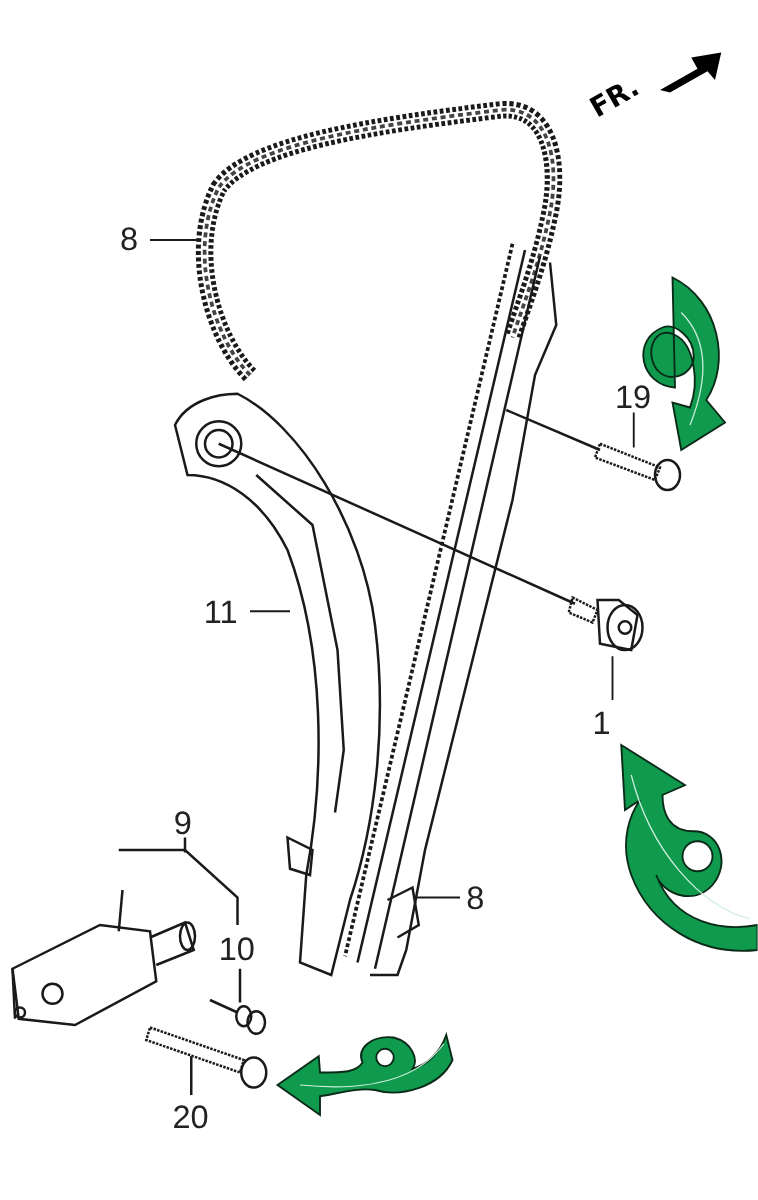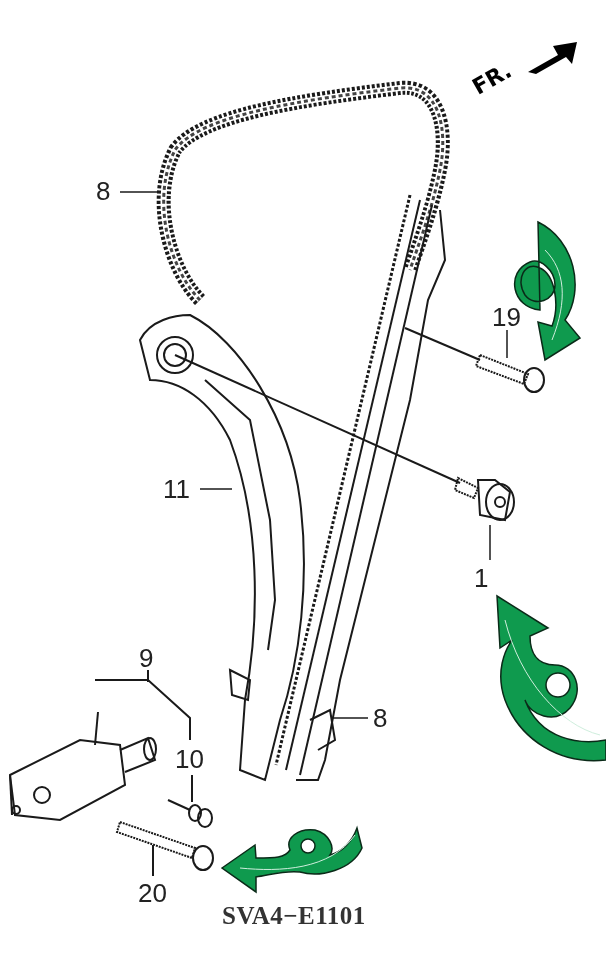--- a/index.html
+++ b/index.html
@@ -109,14 +109,13 @@
 
 <div class="callout" style="left:96px;top:178px;">8</div>
 <div class="callout" style="left:163px;top:476px;">11</div>
 <div class="callout" style="left:373px;top:705px;">8</div>
 <div class="callout" style="left:474px;top:565px;">1</div>
 <div class="callout" style="left:492px;top:304px;">19</div>
 <div class="callout" style="left:139px;top:645px;">9</div>
 <div class="callout" style="left:175px;top:746px;text-align:center;">10</div>
 <div class="callout" style="left:138px;top:880px;">20</div>
 
-<div class="caption">SVA4−E1101</div>
 </div>
 
 </body></html>

